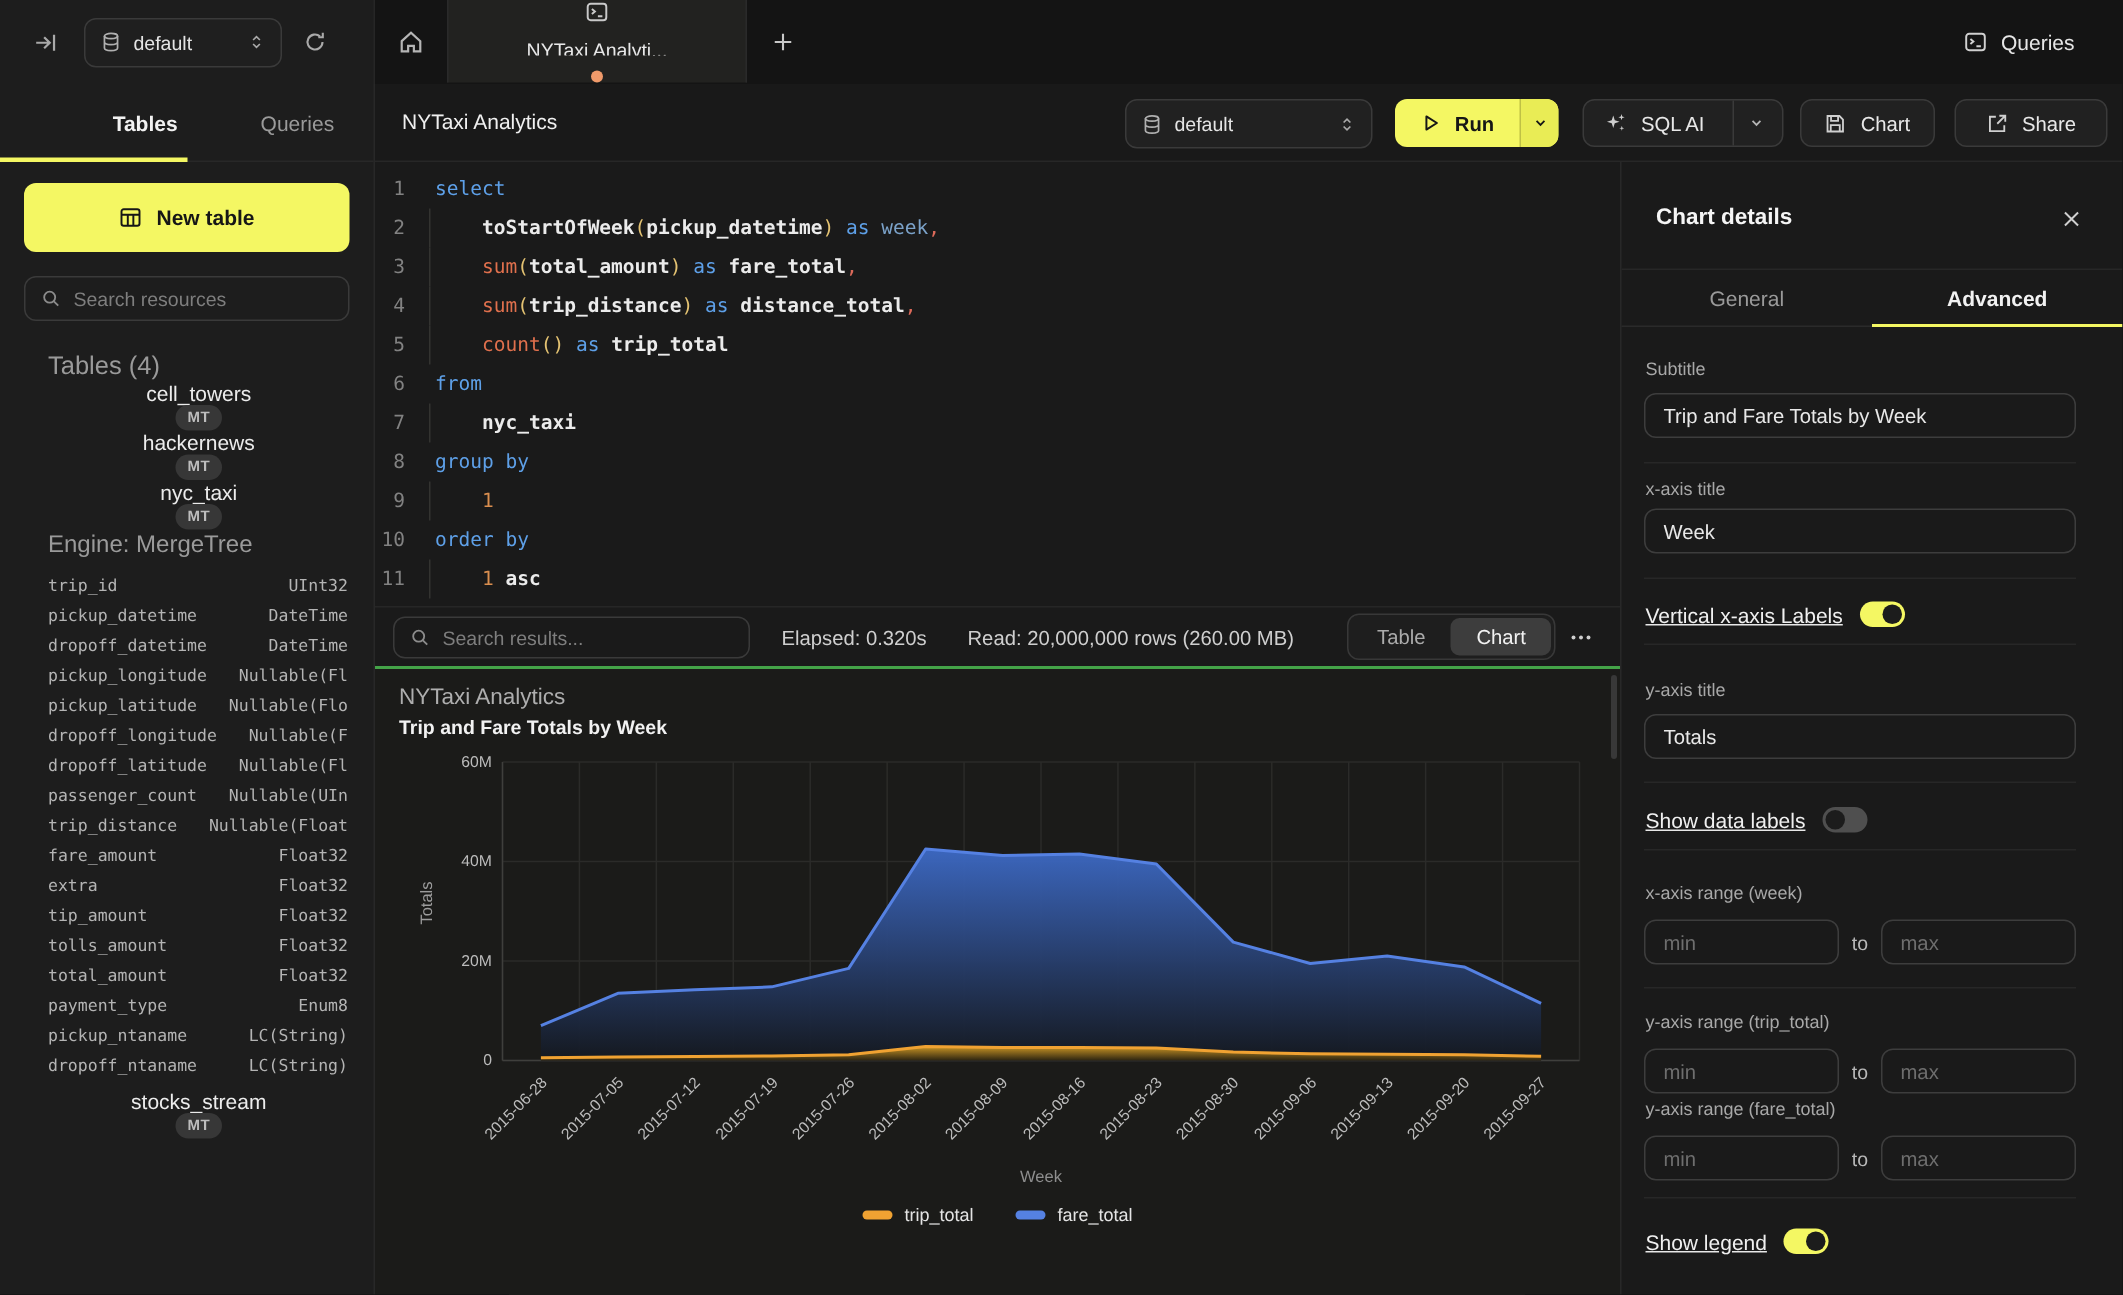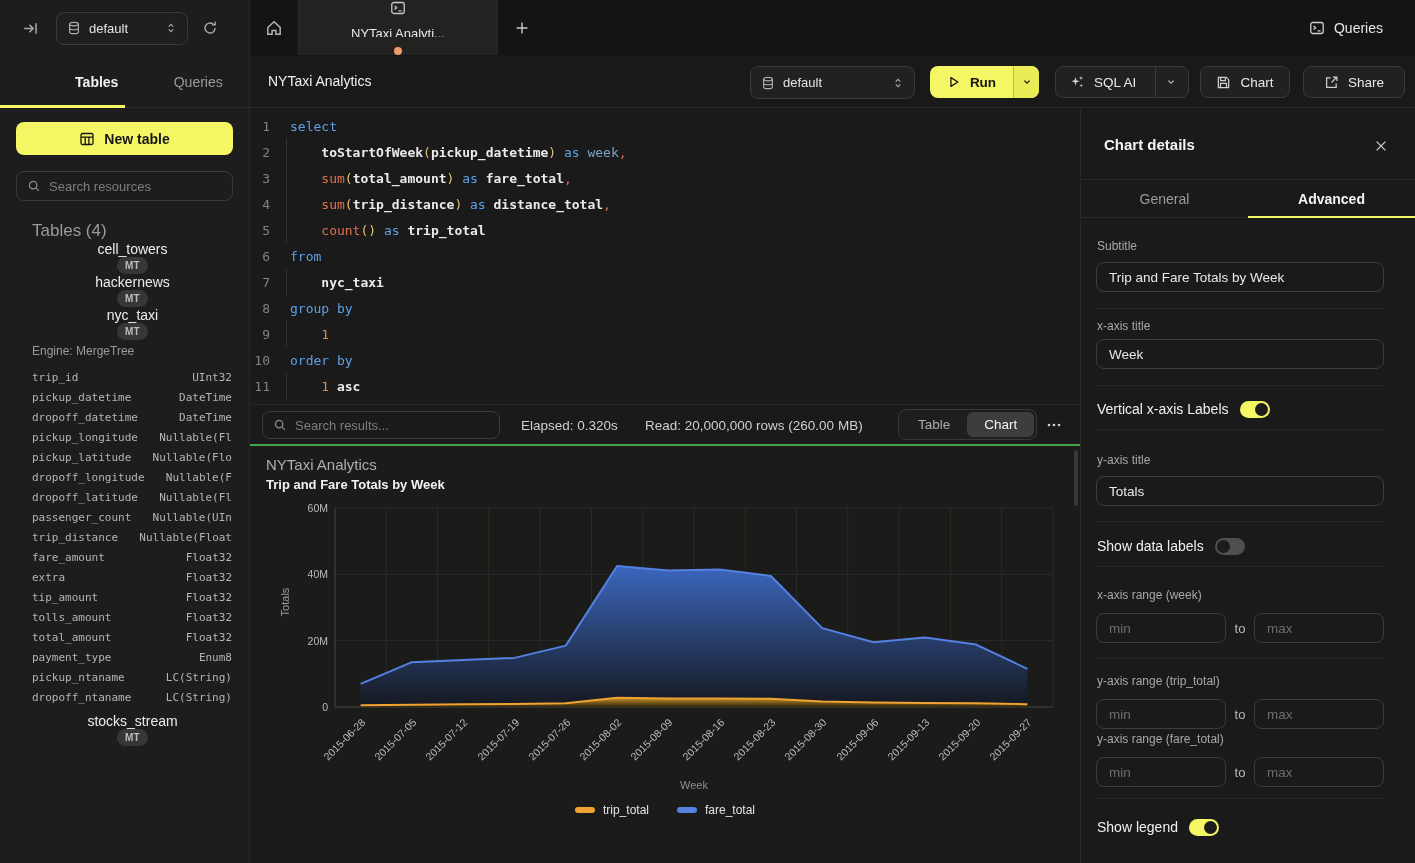--- a/index.html
+++ b/index.html
@@ -21,29 +21,29 @@
   .tab-plus { position:absolute; left:508px; top:14px; width:28px; height:28px; color:#c8c8c8; }
   .queries-top { position:absolute; right:32px; top:0; height:55px; display:flex; align-items:center; gap:9px; color:#e6e6e6; font-size:14px; cursor:pointer; }
 
   
   .sidebar { position:absolute; left:0; top:56px; width:250px; height:807px; background:#1d1d1d; border-right:1px solid #282828; }
   .side-tabs { position:relative; height:52px; border-bottom:1px solid #282828; display:flex;padding-left:46px; }
   .side-tab { flex:1; display:flex; align-items:center; justify-content:center; font-size:14px; cursor:pointer; }
   .side-tab.on { color:#f2f2f2; font-weight:700; }
   .side-tab.off { color:#9a9a9a; }
   .side-tabs .underline { position:absolute; left:0; bottom:-1px; width:125px; height:3px; background:#f4f763; }
-  .new-table { margin:14px 16px 0 16px; height:33px; width:217px; background:#f4f763; border-radius:8px; display:flex; align-items:center; justify-content:center; gap:9px; color:#161616; font-size:14px; font-weight:600; cursor:pointer; }
+  .new-table { margin:14px 16px 0 16px; height:46px; width:217px; background:#f4f763; border-radius:8px; display:flex; align-items:center; justify-content:center; gap:9px; color:#161616; font-size:14px; font-weight:600; cursor:pointer; }
   .side-search { margin:16px 16px 0 16px; height:30px; width:217px; border:1px solid #3a3a3a; border-radius:8px; display:flex; align-items:center; padding:0 10px; gap:8px; background:transparent; }
   .side-search input, .res-search input { background:transparent; border:none; outline:none; color:#d8d8d8; font-size:13px; width:100%; font-family:"Liberation Sans",sans-serif; }
   .side-search input::placeholder, .res-search input::placeholder { color:#7e7e7e; }
   .side-section { margin:20px 0 0 32px; font-size:17px; color:#9a9a9a; }
   .tbl-row { height:33px; display:flex; align-items:center; padding:0 16px 0 32px; cursor:pointer;flex-direction:column; }
   .tbl-row .nm { font-size:14px; color:#ececec; font-weight:500; flex:1; }
   .mt-badge { width:31px; height:18px; background:#373737; color:#bdbdbd; border-radius:9px; font-size:10px; font-weight:700; display:flex; align-items:center; justify-content:center; letter-spacing:.3px; }
-  .engine-line { padding-left:32px; height:22px; font-size:12px; color:#9a9a9a; display:flex; align-items:center; }
+  .engine-line { padding-left:32px; height:22px; font-size:16px; color:#9a9a9a; display:flex; align-items:center; }
   .cols { margin-top:5px; }
   .col-row { height:20px; display:flex; align-items:center; padding:0 17px 0 32px; font-family:"DejaVu Sans Mono", monospace; font-size:11px; color:#b4b4b4; white-space:nowrap; overflow:hidden; }
   .col-row .cn { flex:1; }
   .col-row .ct { text-align:right; }
   .stocks-gap { height:6px; }
 
   
   .main-toolbar { position:absolute; left:250px; top:56px; width:1165px; height:52px; background:#191919; border-bottom:1px solid #272727; }
   .mt-title { position:absolute; left:18px; top:17px; font-size:14px; color:#f0f0f0; }
   .btn { position:absolute; top:10px; height:32px; border-radius:8px; display:flex; align-items:center; font-size:13.5px; cursor:pointer; }
@@ -102,21 +102,21 @@
   .rp-tabs { position:relative; height:38px; border-bottom:1px solid #2a2a2a; display:flex; }
   .rp-tab { flex:1; display:flex; align-items:center; justify-content:center; font-size:14px; cursor:pointer; }
   .rp-tab.off { color:#9a9a9a; }
   .rp-tab.on { color:#f2f2f2; font-weight:600; }
   .rp-tabs .underline { position:absolute; right:0; bottom:-1px; width:167px; height:2.5px; background:#f4f763; }
   .rp-body { position:relative; }
   .fld-label { position:absolute; left:16px; font-size:12px; color:#a8a8a8; }
   .fld-input { position:absolute; left:15px; width:288px; height:30px; border:1px solid #3d3d3d; border-radius:8px; background:transparent; color:#e8e8e8; font-size:13.5px; padding:0 12px; outline:none; font-family:"Liberation Sans",sans-serif; }
   .fld-input::placeholder { color:#6e6e6e; }
   .divider { position:absolute; left:15px; width:288px; height:1px; background:#272727; }
-  .tg-row { position:absolute; left:16px; display:flex; align-items:flex-start; gap:11px; }
+  .tg-row { position:absolute; left:16px; display:flex; align-items:center; gap:11px;text-decoration:underline; }
   .tg-label { font-size:14px; color:#f0f0f0; }
   .toggle { width:30px; height:17px; border-radius:9px; position:relative; cursor:pointer; flex:none; }
   .toggle.on { background:#f4f763; }
   .toggle.offst { background:#4f4f4f; }
   .toggle .knob { position:absolute; top:2px; width:13px; height:13px; border-radius:50%; background:#1c1c1c; }
   .toggle.on .knob { left:15px; }
   .toggle.offst .knob { left:2px; }
   .rng-min { width:130px !important; }
   .rng-max { left:173px !important; width:130px !important; }
   .rng-to { position:absolute; left:148px; width:22px; text-align:center; font-size:13px; color:#b8b8b8; }

